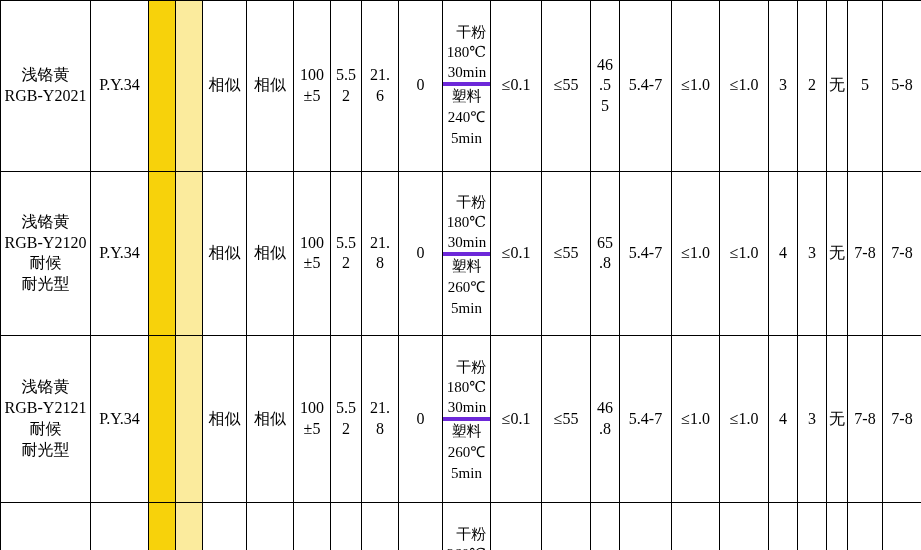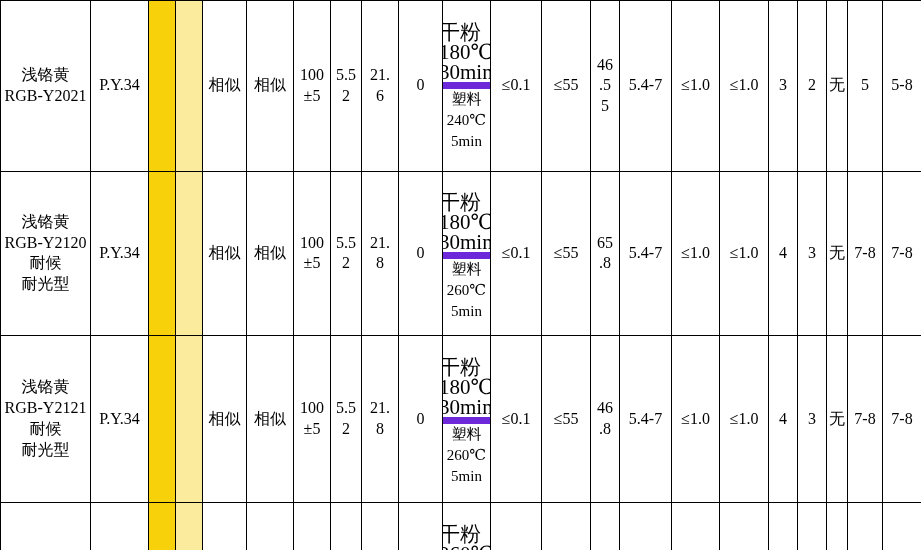--- a/index.html
+++ b/index.html
@@ -16,28 +16,28 @@
     padding: 0;
     font-size: 16px; line-height: 1.3;
     white-space: pre-line;
     overflow: hidden;
   }
   td.name   { font-size: 17px; line-height: 1.55; }
   td.cn     { font-size: 17px; }
   td.heat   { padding: 0; }
   .heat-wrap { display: flex; flex-direction: column; width: 100%; }
   .heat-top {
-    height: 60px; border-bottom: 7px solid #6d28d9;
+    height: 60px; border-bottom: 4px solid #6d28d9;
     display: flex; align-items: center; justify-content: center;
-    font-size: 21px; line-height: 20px; white-space: pre-line; text-align: left;
+    font-size: 15px; line-height: 20px; white-space: pre-line; text-align: right;
   }
   .heat-bottom {
     flex: 1;
     display: flex; align-items: center; justify-content: center;
-    font-size: 15px; line-height: 21px; white-space: pre-line; text-align: center;
+    font-size: 15px; line-height: 21px; white-space: pre-line; text-align: center; font-family: Liberation Serif, serif;
   }
 </style>
 </head>
 <body>
 
 <div class="page">
   <table class="spec">
     <colgroup>
       <col style="width:90px">
         <col style="width:58px">

